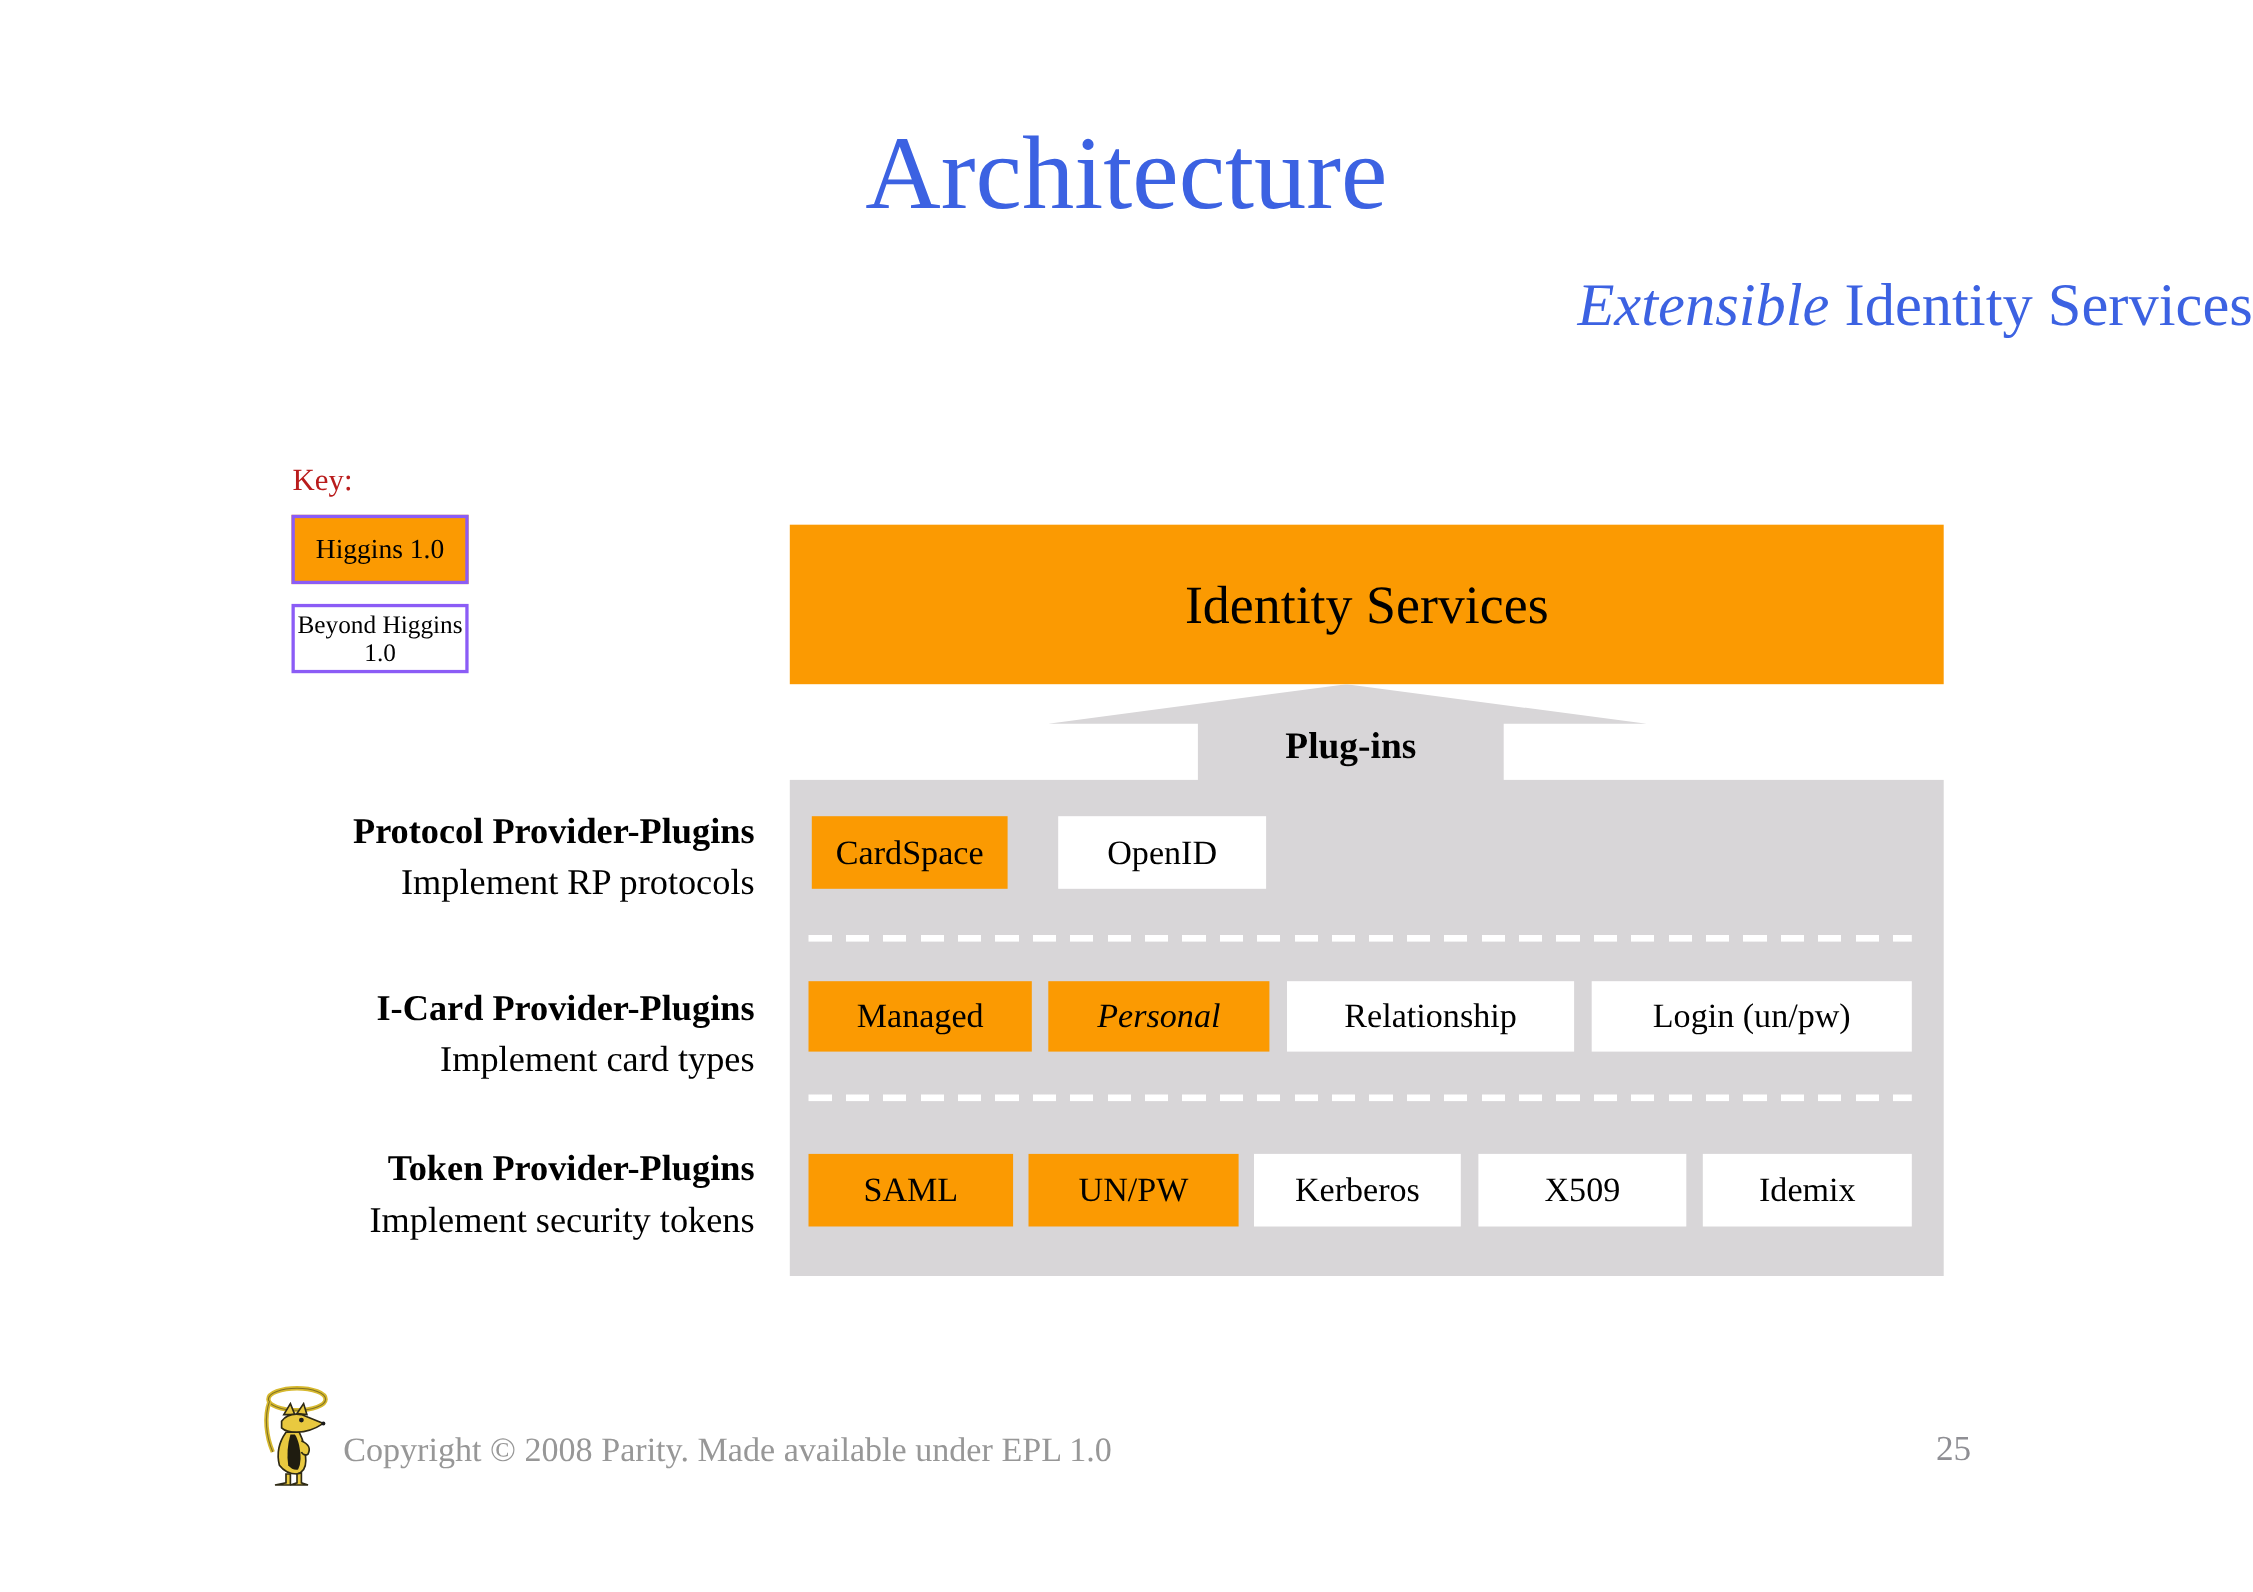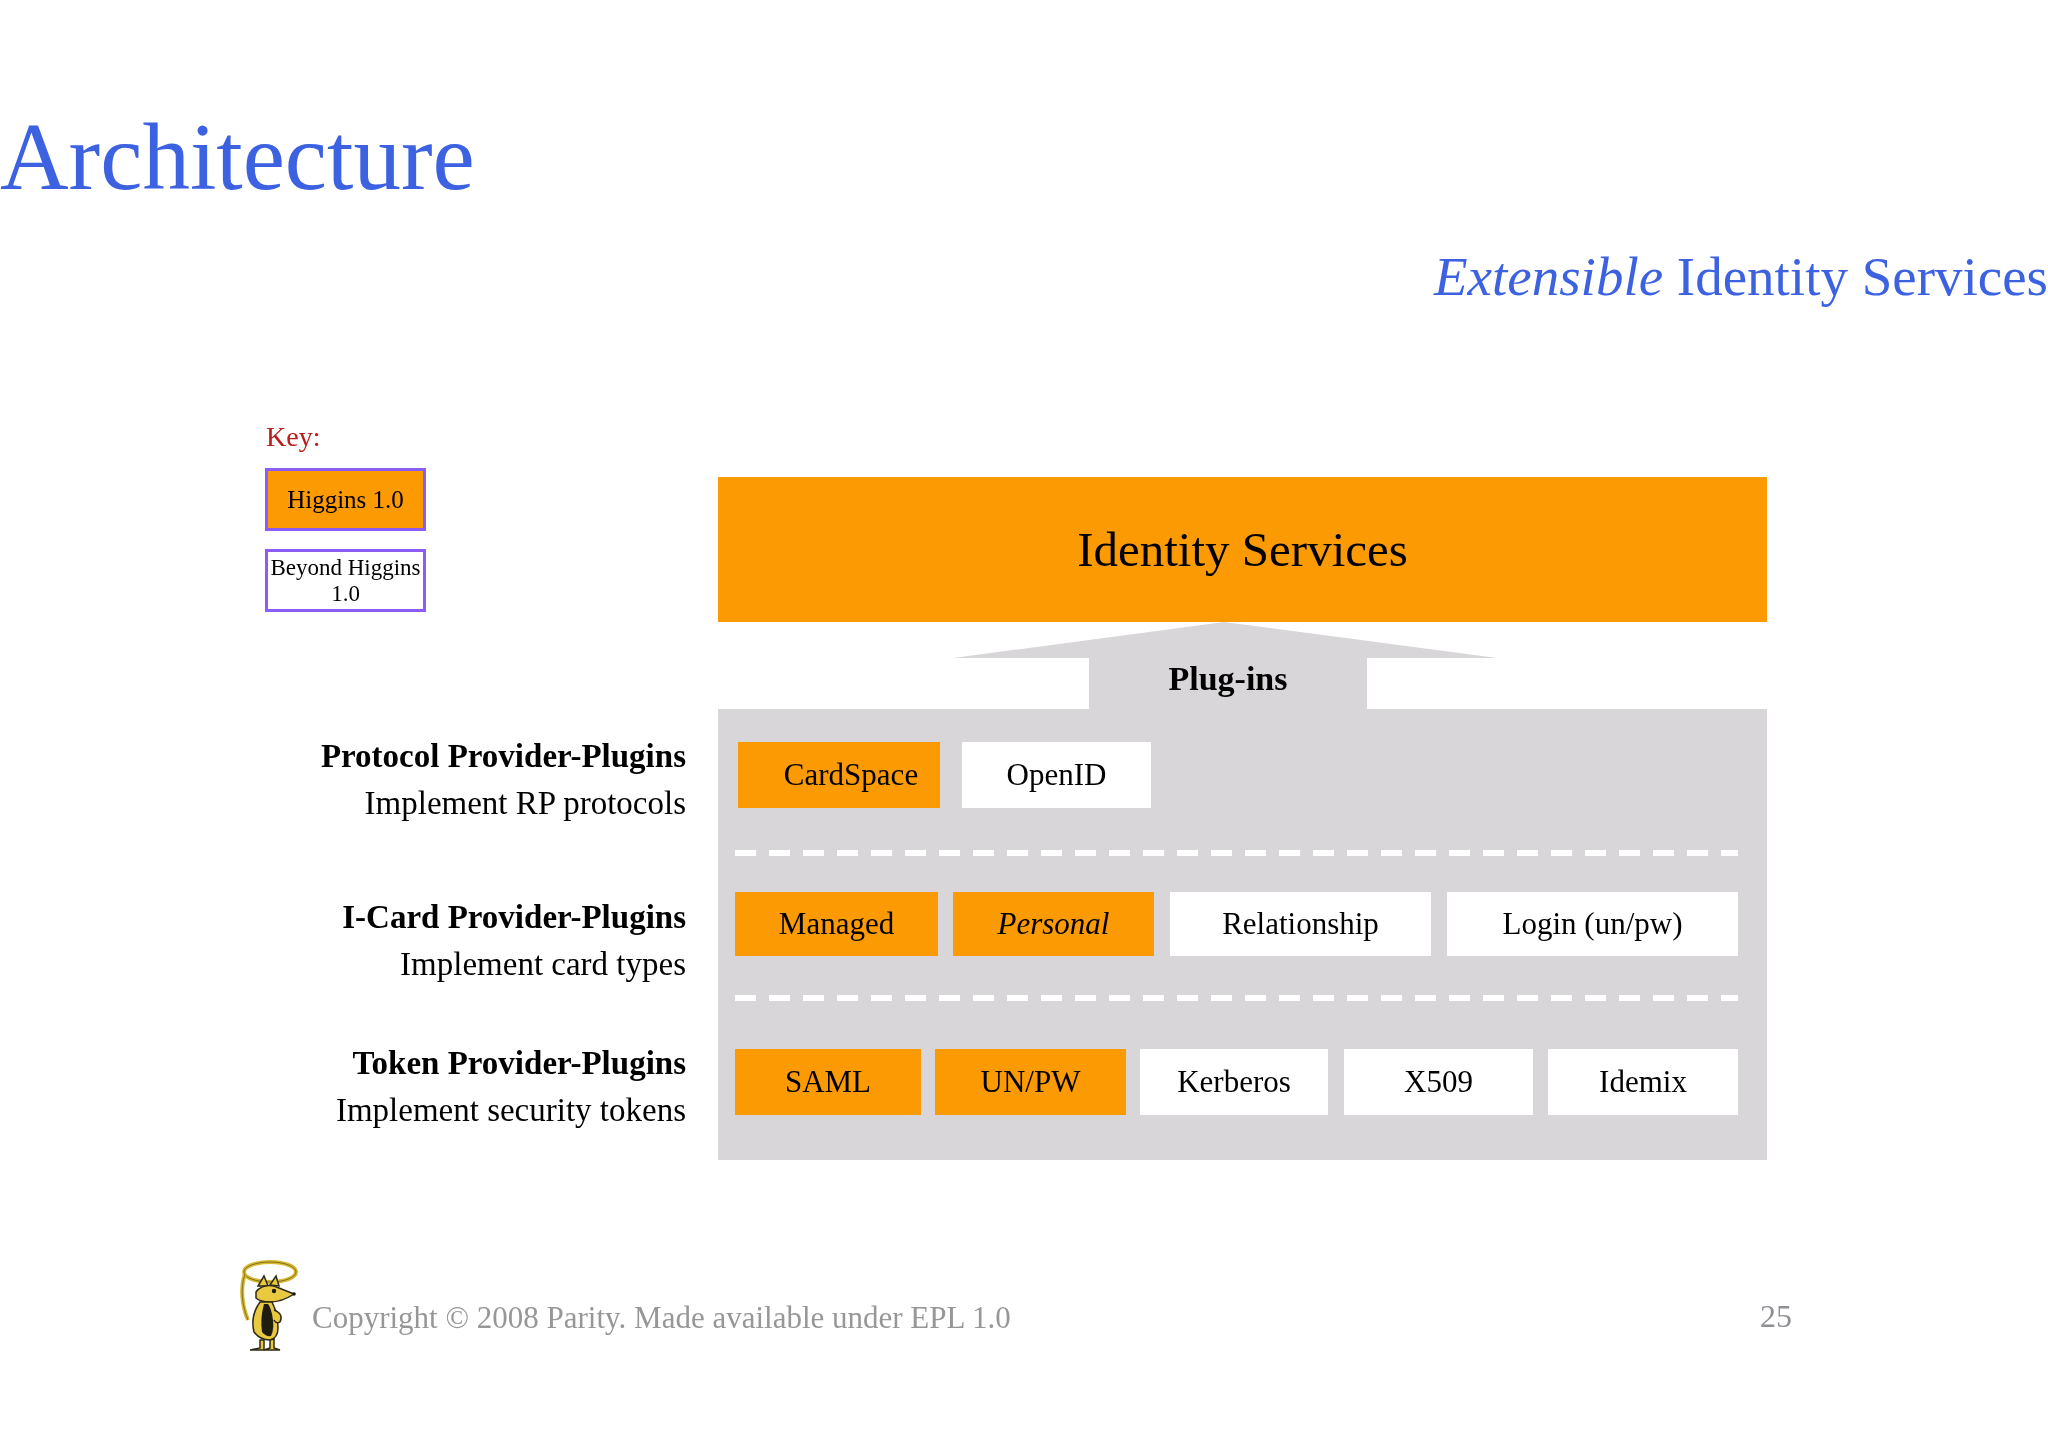--- a/index.html
+++ b/index.html
@@ -6,21 +6,21 @@
   .page{
     position:relative;
     width:2048px;height:1447px;
     background:#ffffff;
     font-family:"Liberation Serif", serif;
     overflow:hidden;
   }
   
   .title{
     position:absolute;left:0;right:0;top:108px;
-    text-align:left;
+    text-align:center;
     font-size:95px;line-height:1.05;
     color:var(--blue);
   }
   .subtitle{
     position:absolute;left:0;right:0;top:245px;
     text-align:right;
     font-size:55px;
     color:var(--blue);
   }
   .subtitle .it{font-style:italic;}
@@ -103,21 +103,21 @@
     <polygon points="274,0 3,36 139,36 139,88 417,88 417,36 547,36" fill="#D8D6D8"></polygon>
   </svg>
   <div class="plugins-label">Plug-ins</div>
 
   <div class="panel"></div>
 
   <div class="row-label" style="top:733px;">
     <div class="rt">Protocol Provider-Plugins</div>
     <div>Implement RP protocols</div>
   </div>
-  <div class="pbox higgins" style="left:738px;top:742px;width:178px;height:66px;padding-left:24px;">CardSpace</div>
+  <div class="pbox higgins" style="left:738px;top:742px;width:178px;height:66px;">CardSpace</div>
   <div class="pbox beyond" style="left:962px;top:742px;width:189px;height:66px;">OpenID</div>
 
   <div class="dash-line" style="top:850px;"></div>
 
   <div class="row-label" style="top:894px;">
     <div class="rt">I-Card Provider-Plugins</div>
     <div>Implement card types</div>
   </div>
   <div class="pbox higgins" style="left:735px;top:892px;width:203px;height:64px;text-align:right;">Managed</div>
   <div class="pbox higgins" style="left:953px;top:892px;width:201px;height:64px;font-style:italic;">Personal</div>

